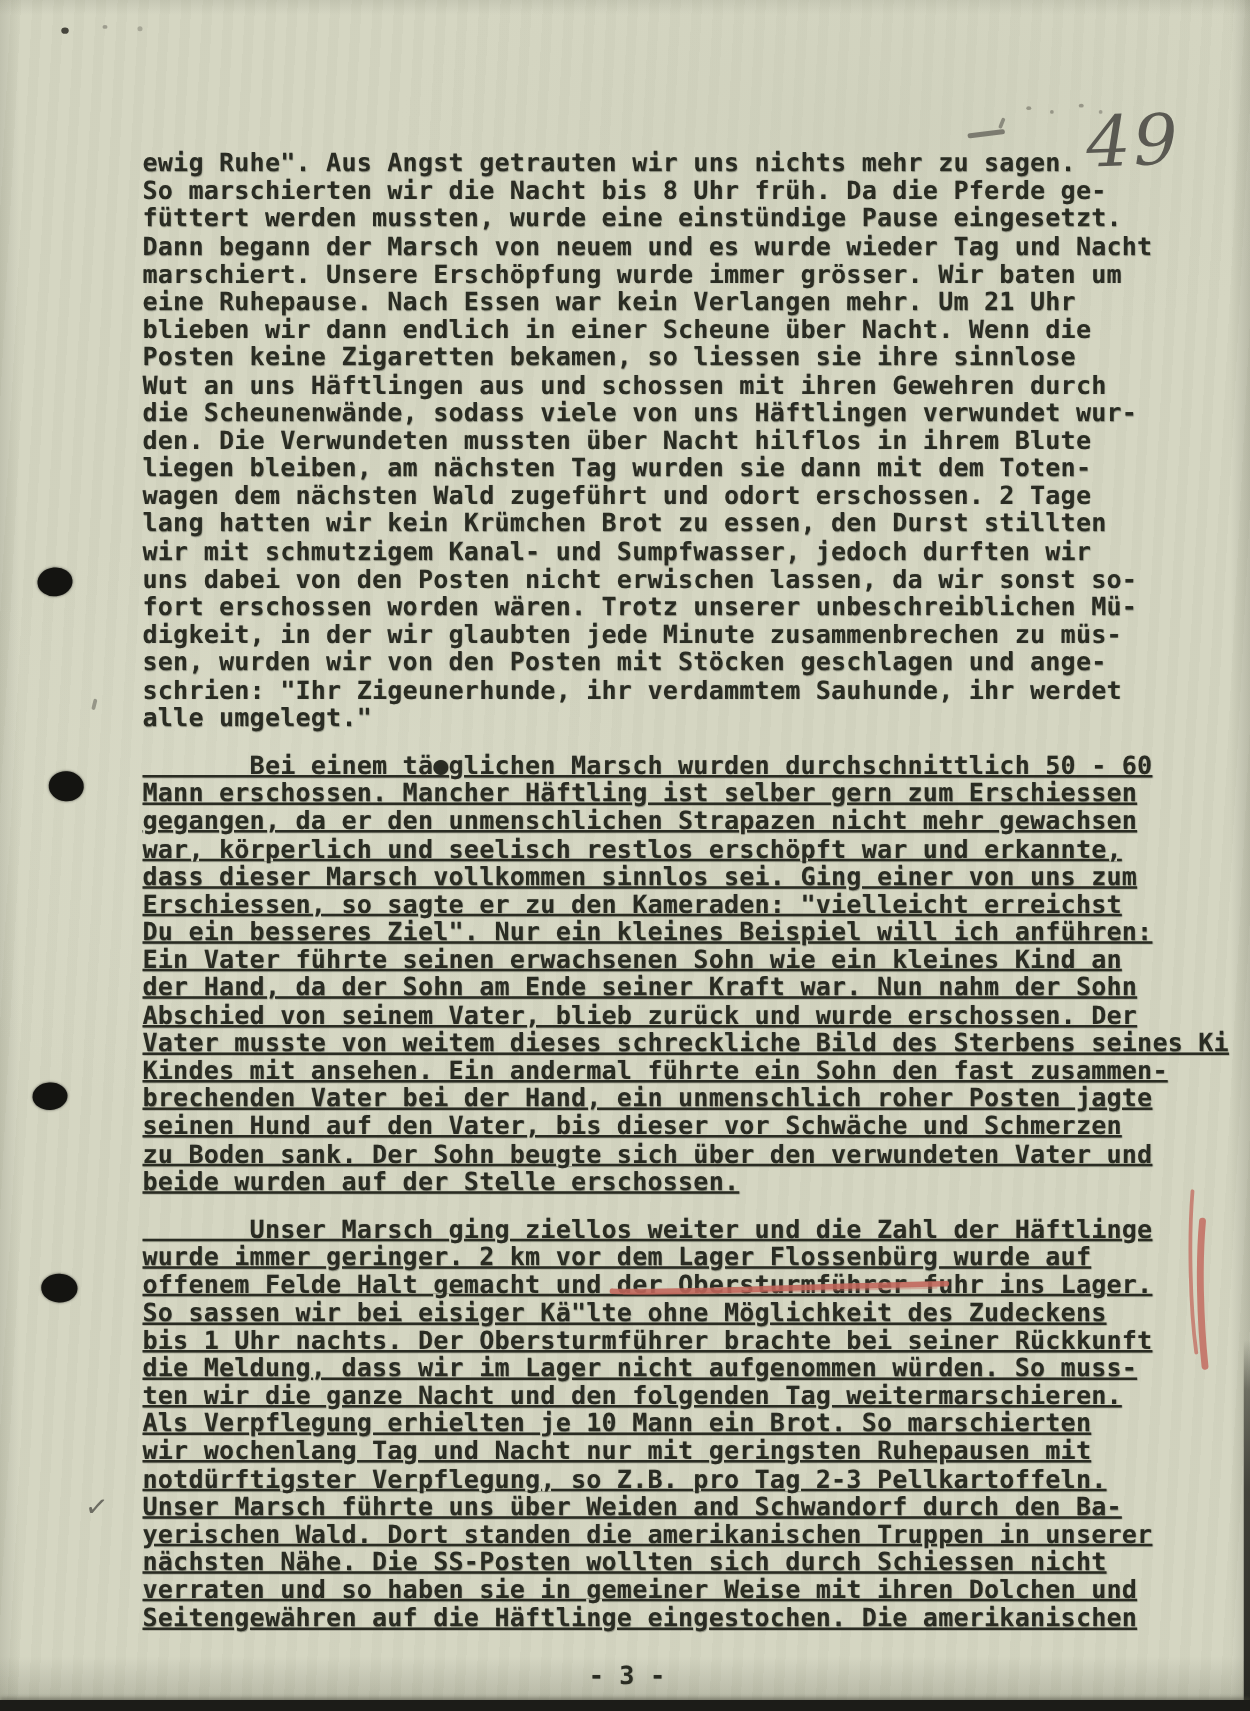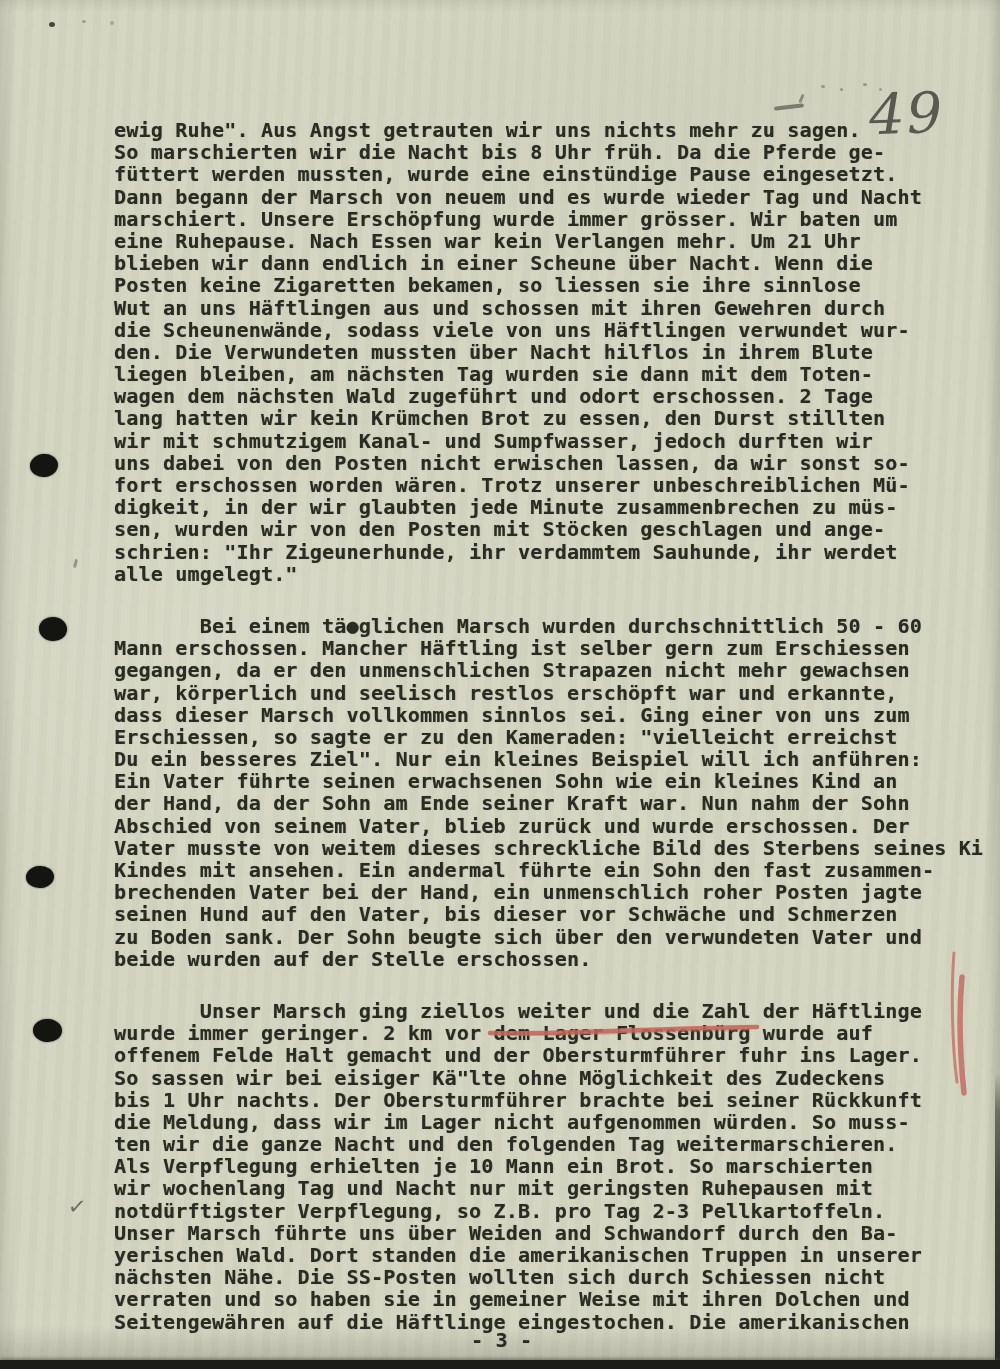--- a/index.html
+++ b/index.html
@@ -16,21 +16,21 @@
       #d4d5c1;
   }
 
   
   .textblock{
     position:absolute;left:114px;top:119px;
     font-family:"DejaVu Sans Mono",monospace;font-weight:700;font-size:20px;
     line-height:22.2px;letter-spacing:0.2px;color:#2a2c23;white-space:pre;
     text-shadow:0.4px 0.4px 0.8px rgba(42,44,35,0.45);
   }
-  .para + .para{margin-top:30px;}
+  .para + .para{margin-top:16px;text-decoration:underline;}
   .line{height:22.2px;}
 
   .footer-num{
     position:absolute;left:471px;top:1328px;
     font-family:"DejaVu Sans Mono",monospace;font-weight:700;font-size:20px;
     letter-spacing:0.2px;color:#2a2c23;white-space:pre;
     text-shadow:0.4px 0.4px 0.8px rgba(42,44,35,0.45);
   }
 
   

